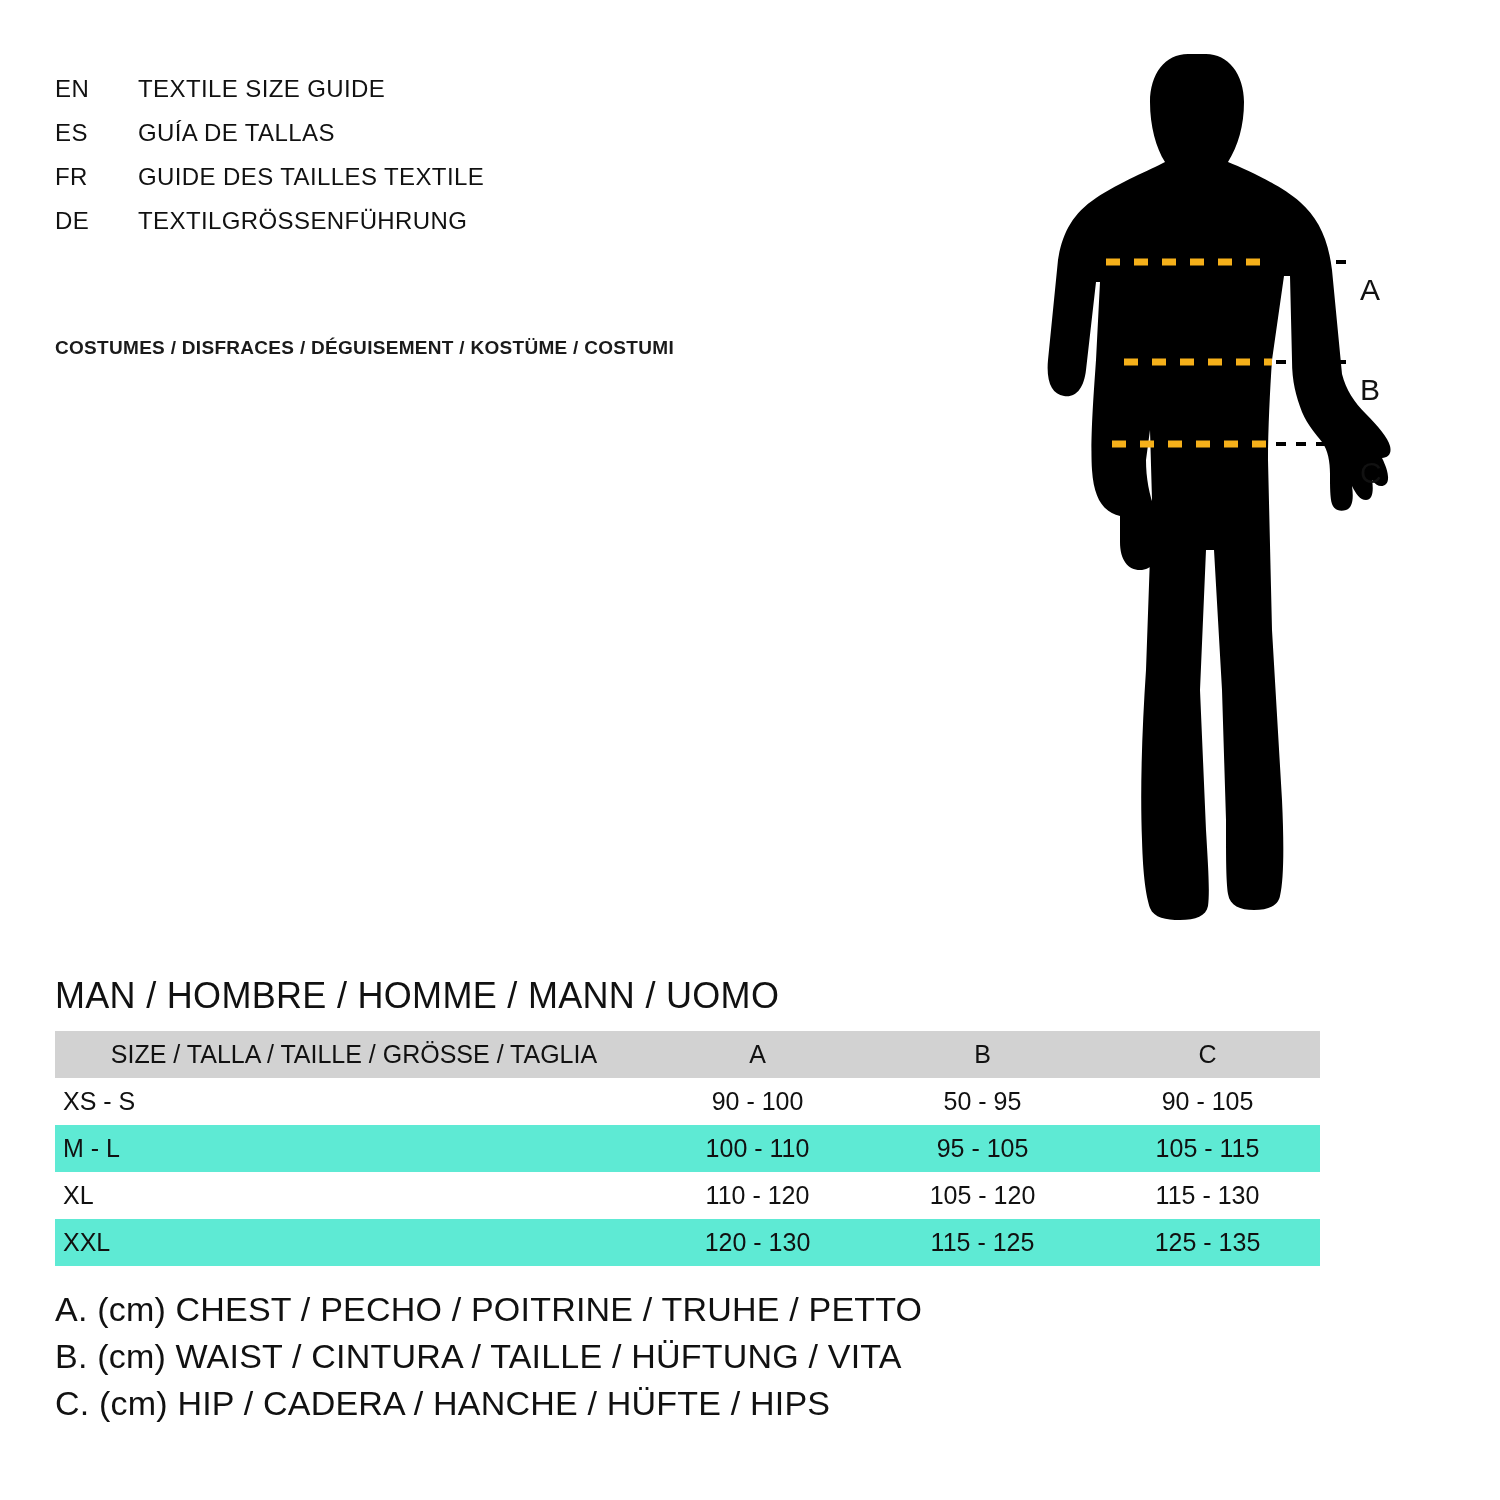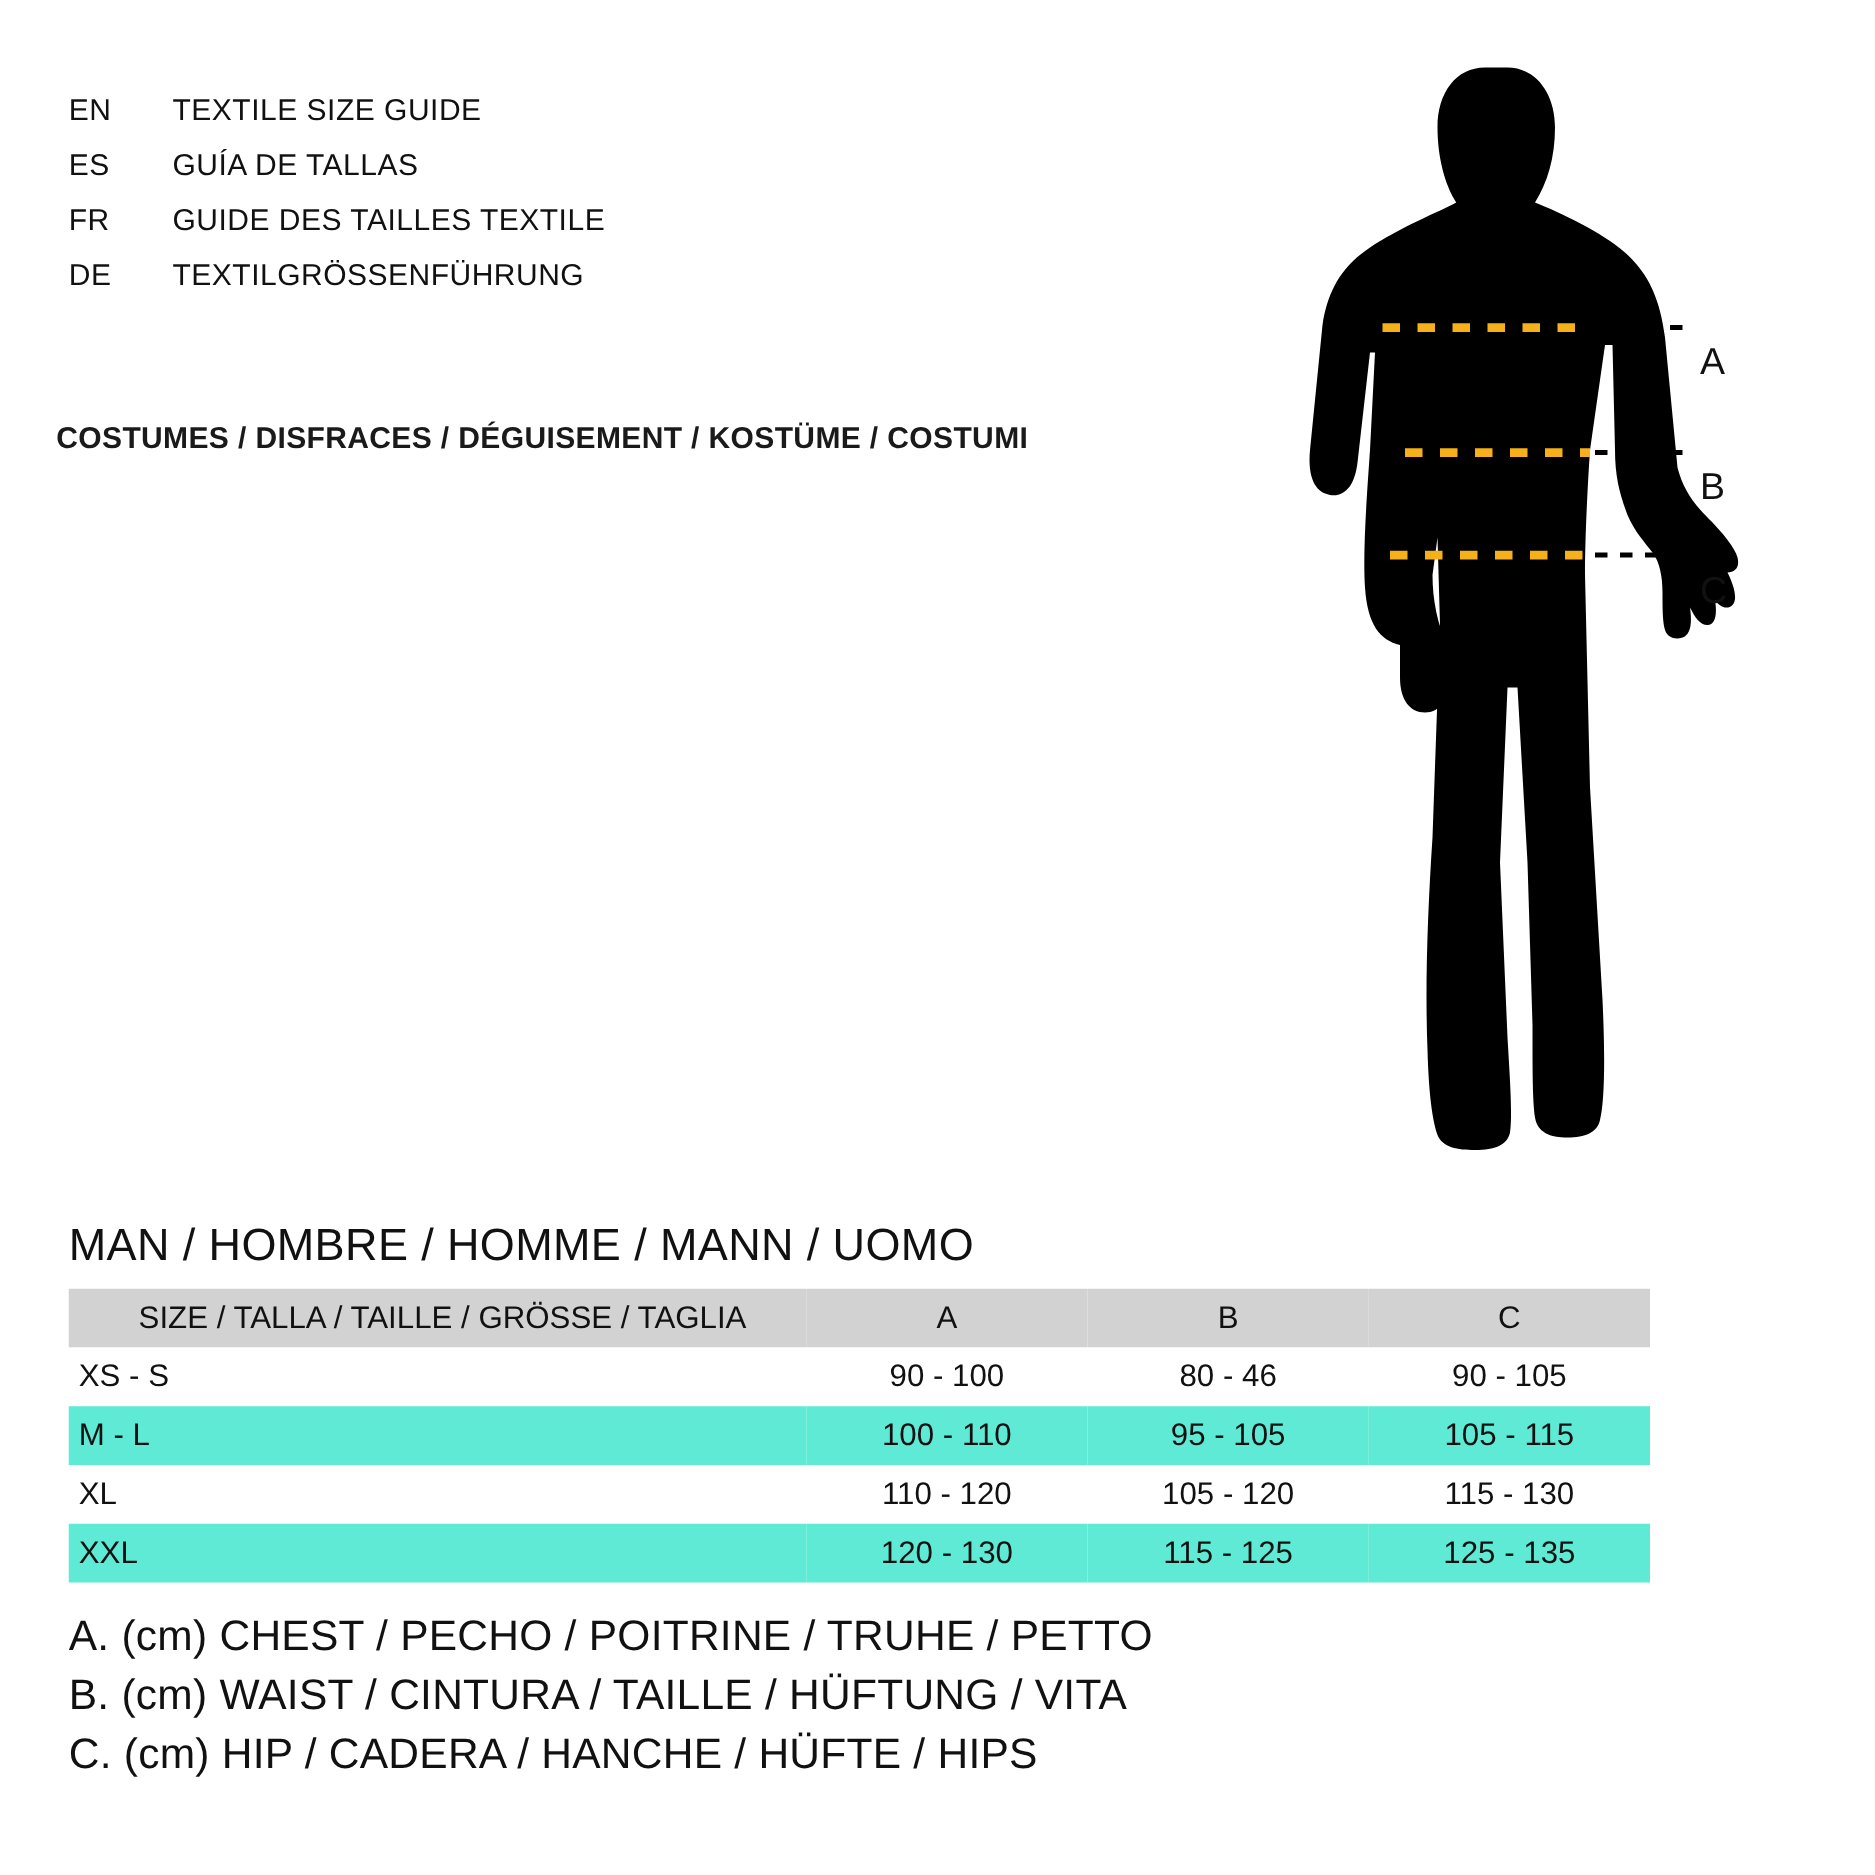--- a/index.html
+++ b/index.html
@@ -34,23 +34,23 @@
   .lang-code {
     width: 83px;
     flex: 0 0 83px;
   }
   .lang-text {
     white-space: nowrap;
   }
 
   .costume-line {
     position: absolute;
-    left: 45px;
+    left: 55px;
     top: 337px;
-    font-size: 24px;
+    font-size: 19px;
     font-weight: bold;
     letter-spacing: 0.3px;
     white-space: nowrap;
   }
 
   
   .figure-wrap {
     position: absolute;
     left: 1000px;
     top: 30px;
@@ -266,21 +266,21 @@
         <th class="first">SIZE / TALLA / TAILLE / GRÖSSE / TAGLIA</th>
         <th>A</th>
         <th>B</th>
         <th>C</th>
       </tr>
     </thead>
     <tbody>
       <tr class="odd">
         <td class="first">XS - S</td>
         <td>90 - 100</td>
-        <td>80 - 46</td>
+        <td>50 - 95</td>
         <td>90 - 105</td>
       </tr>
       <tr class="even">
         <td class="first">M - L</td>
         <td>100 - 110</td>
         <td>95 - 105</td>
         <td>105 - 115</td>
       </tr>
       <tr class="odd">
         <td class="first">XL</td>

